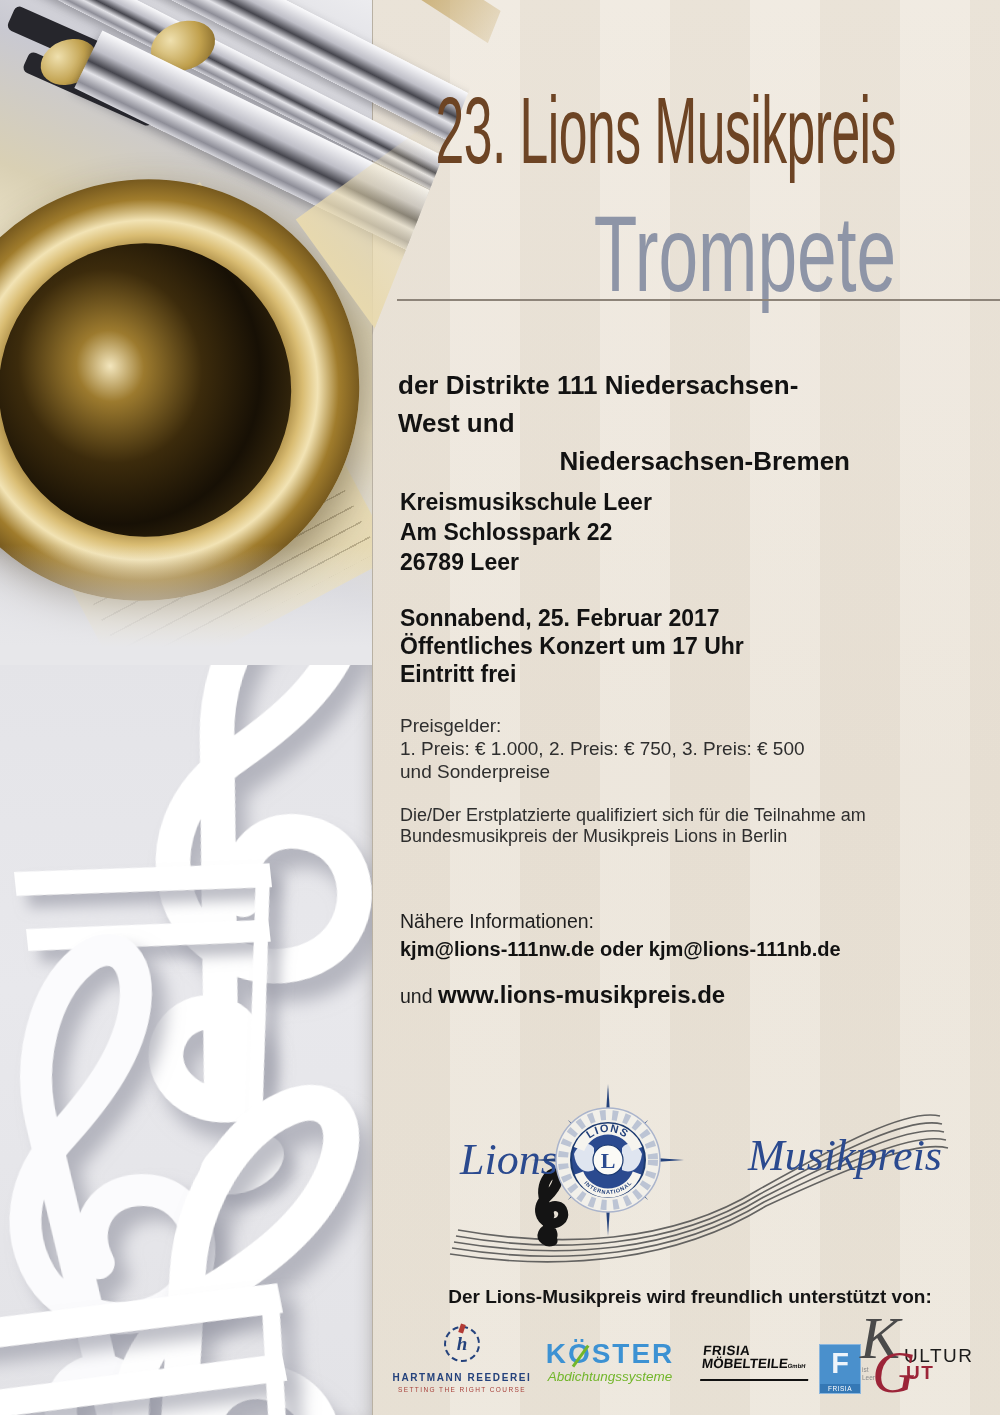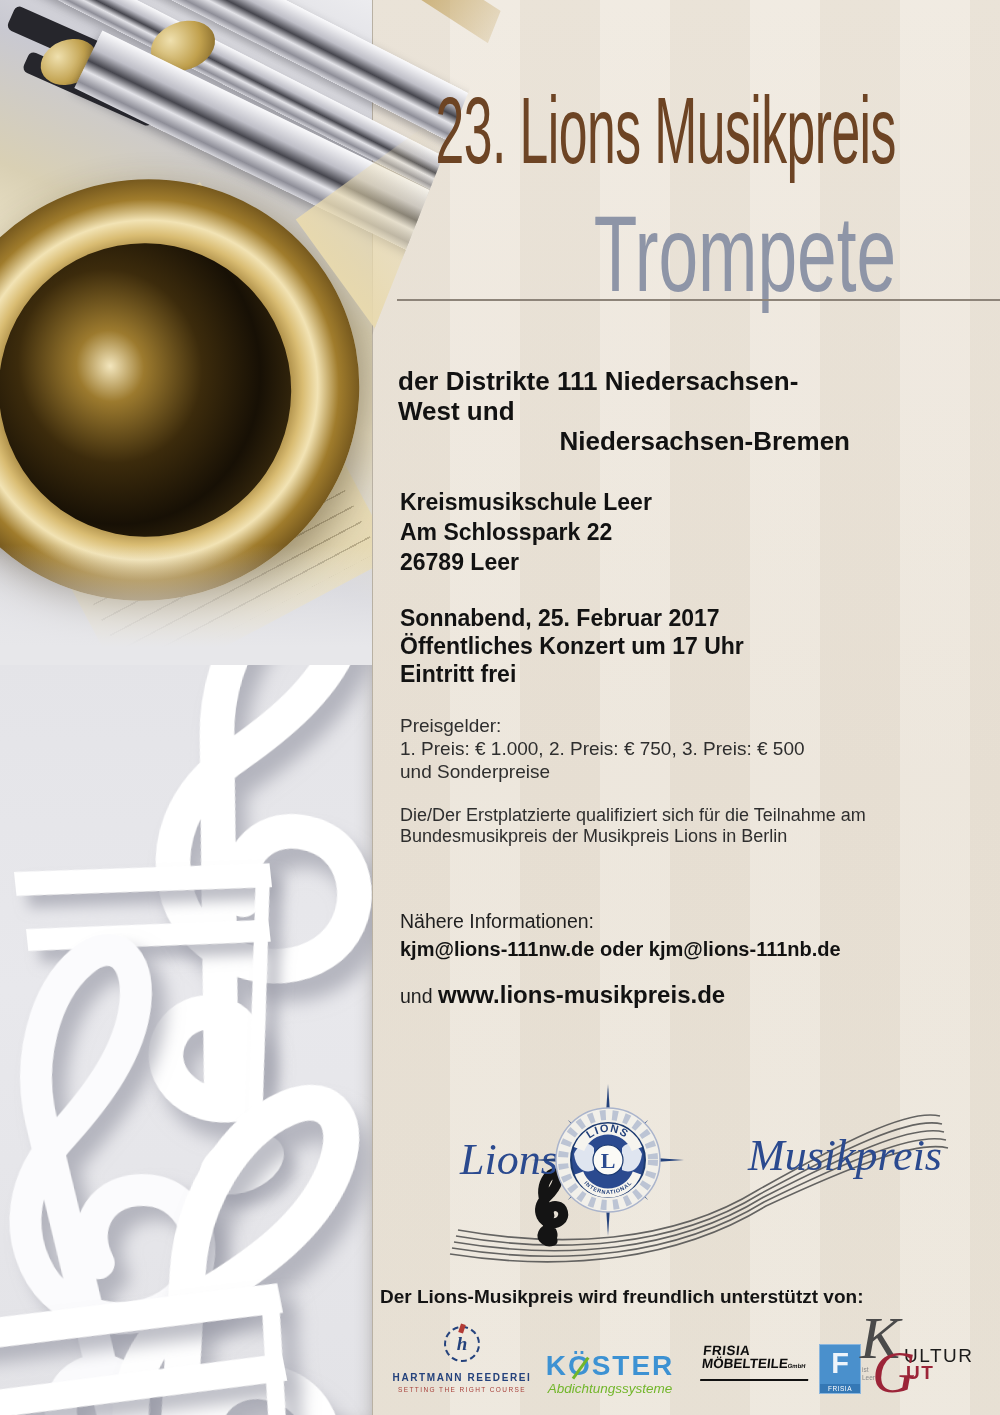--- a/index.html
+++ b/index.html
@@ -70,43 +70,43 @@
     transform:scaleX(.55); transform-origin:100% 50%; letter-spacing:-1px;
   }
   .subtitle{
     position:absolute; top:200px; right:104px; margin:0; white-space:nowrap;
     font-size:108px; line-height:1; font-weight:400; color:#8e95a7;
     transform:scaleX(.66); transform-origin:100% 50%;
   }
   .head-rule{position:absolute; left:397px; right:0; top:299px; height:2px; background:#8d8479;}
   
   .abs{position:absolute;}
-  .distrikt{left:398px; top:366px; width:452px; font-size:26px; font-weight:bold; line-height:30px; color:#121212;}
+  .distrikt{left:398px; top:366px; width:452px; font-size:26px; font-weight:bold; line-height:38px; color:#121212;}
   .distrikt .l2{text-align:right;}
   .venue{left:400px; top:487px; font-size:23px; font-weight:bold; line-height:30px; color:#121212;}
   .event{left:400px; top:604px; font-size:23px; font-weight:bold; line-height:28px; color:#121212;}
   .prizes{left:400px; top:714px; font-size:19px; line-height:23px; color:#2e2e2e;}
   .qual{left:400px; top:805px; font-size:18px; line-height:21px; color:#2e2e2e;}
   .info-label{left:400px; top:910px; font-size:19.5px; color:#1f1f1f;}
   .emails{left:400px; top:938px; font-size:20px; font-weight:bold; color:#121212;}
   .undwww{left:400px; top:981px; font-size:19.5px; color:#1f1f1f;}
   .undwww b{font-size:24px; color:#121212;}
   
   .logo-svg{position:absolute; left:440px; top:1082px; width:520px; height:185px;}
   
-  .sp-head{left:380px; top:1286px; width:620px; font-size:19px; font-weight:bold; color:#141414;}
+  .sp-head{left:380px; top:1286px; width:620px; text-align:center; font-size:19px; font-weight:bold; color:#141414;}
   .sp-hart{left:392px; top:1326px; width:140px; text-align:center;}
   .hart-circle{width:32px; height:32px; margin:0 auto; border:2px dashed #24427c; border-radius:50%;
     line-height:31px; font-family:"Liberation Serif",serif; font-style:italic; font-weight:bold;
     font-size:19px; color:#24427c; position:relative;}
   .hart-circle::before{content:""; position:absolute; top:-4px; left:50%; width:5px; height:9px;
     background:#b23b35; transform:translateX(-50%) rotate(18deg);}
   .hart-name{margin-top:10px; font-size:10px; font-weight:bold; letter-spacing:1.6px; color:#24427c;}
   .hart-tag{margin-top:3px; font-size:6.5px; letter-spacing:1.4px; color:#a8403a;}
-  .sp-koe{left:540px; top:1339px; width:140px; text-align:center;margin-top:12px;}
+  .sp-koe{left:540px; top:1339px; width:140px; text-align:center;}
   .koe-word{font-size:28px; font-weight:bold; color:#3d92d3; letter-spacing:2px; line-height:30px;}
   .koe-o{position:relative; display:inline-block;}
   .koe-o::after{content:""; position:absolute; left:46%; top:12%; width:3px; height:88%;
     background:#72b62a; transform:rotate(36deg);}
   .koe-sub{font-size:13.5px; font-style:italic; color:#72b62a;}
   .sp-fri{left:702px; top:1344px; display:flex; gap:9px; align-items:flex-start;}
   .fri-text{transform:skewX(-6deg); color:#0d0d0d;}
   .fri-l1{font-size:13.5px; font-weight:900; letter-spacing:.5px; line-height:13px;}
   .fri-l2{font-size:13.5px; font-weight:900; line-height:14px;}
   .fri-gmbh{font-size:6px; font-weight:bold; letter-spacing:0;}

